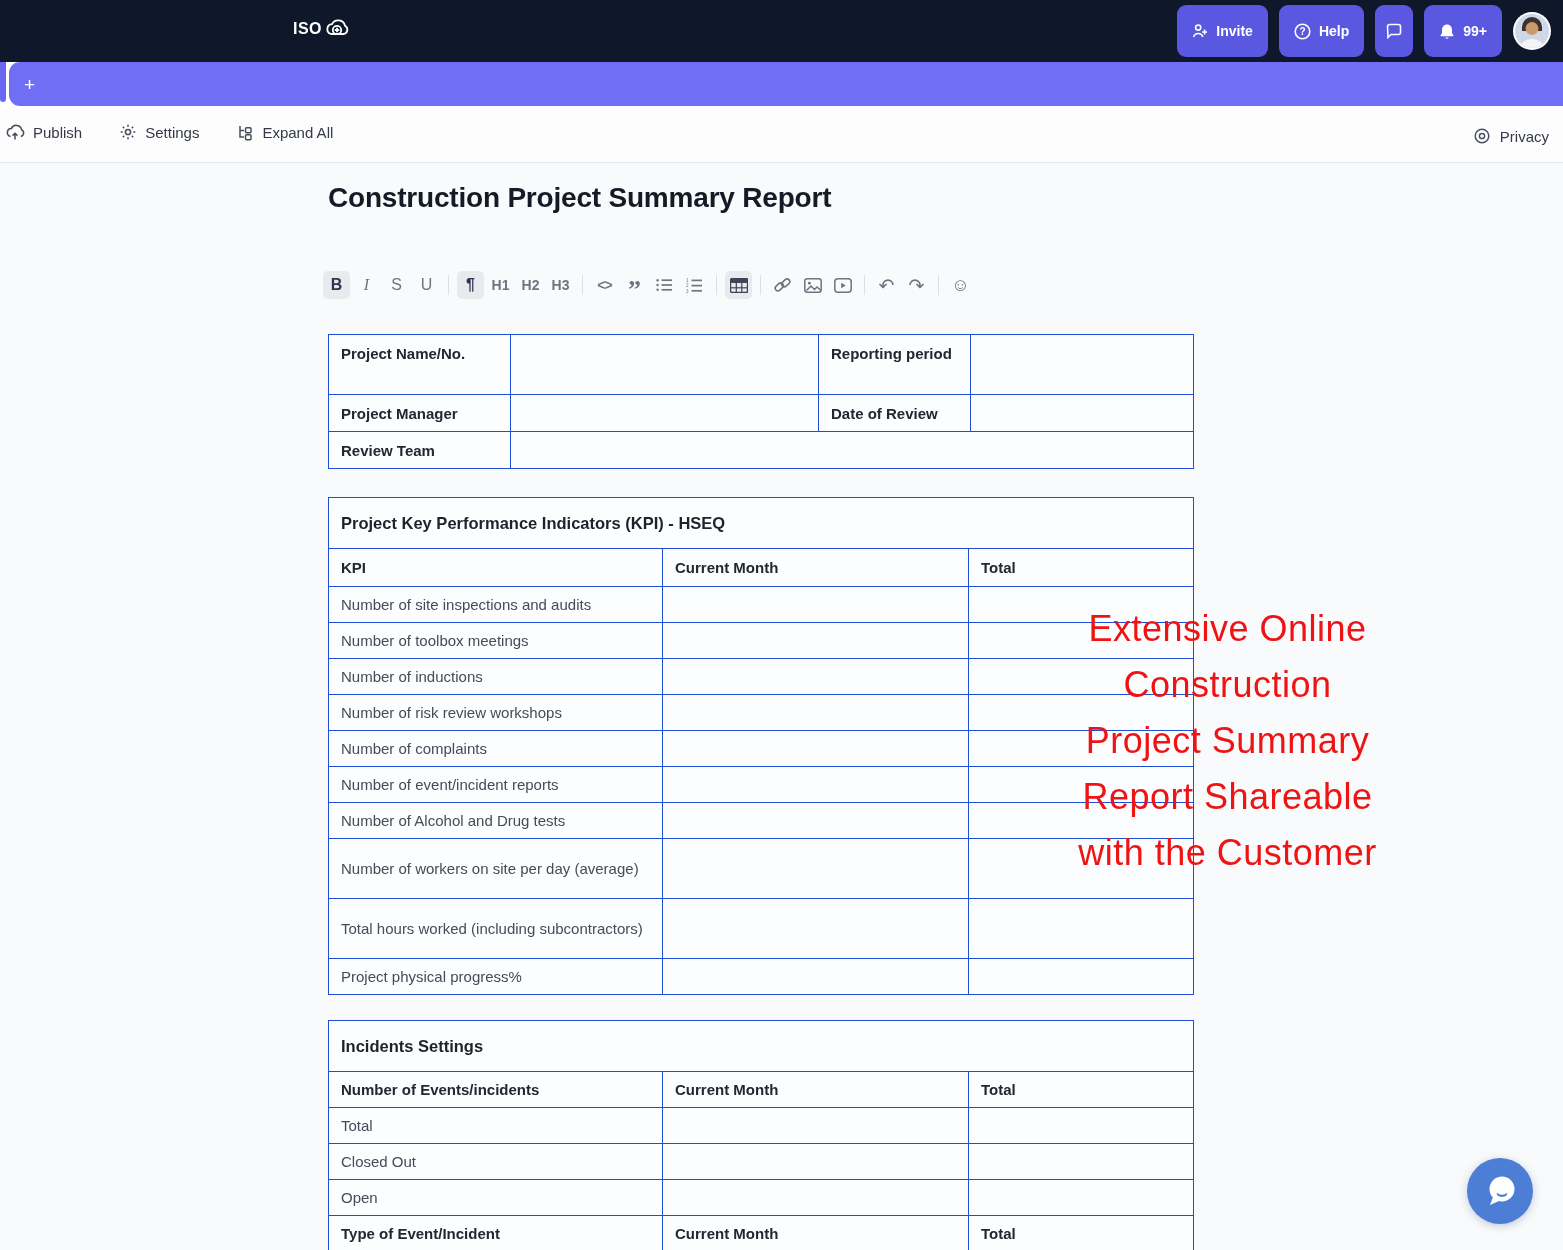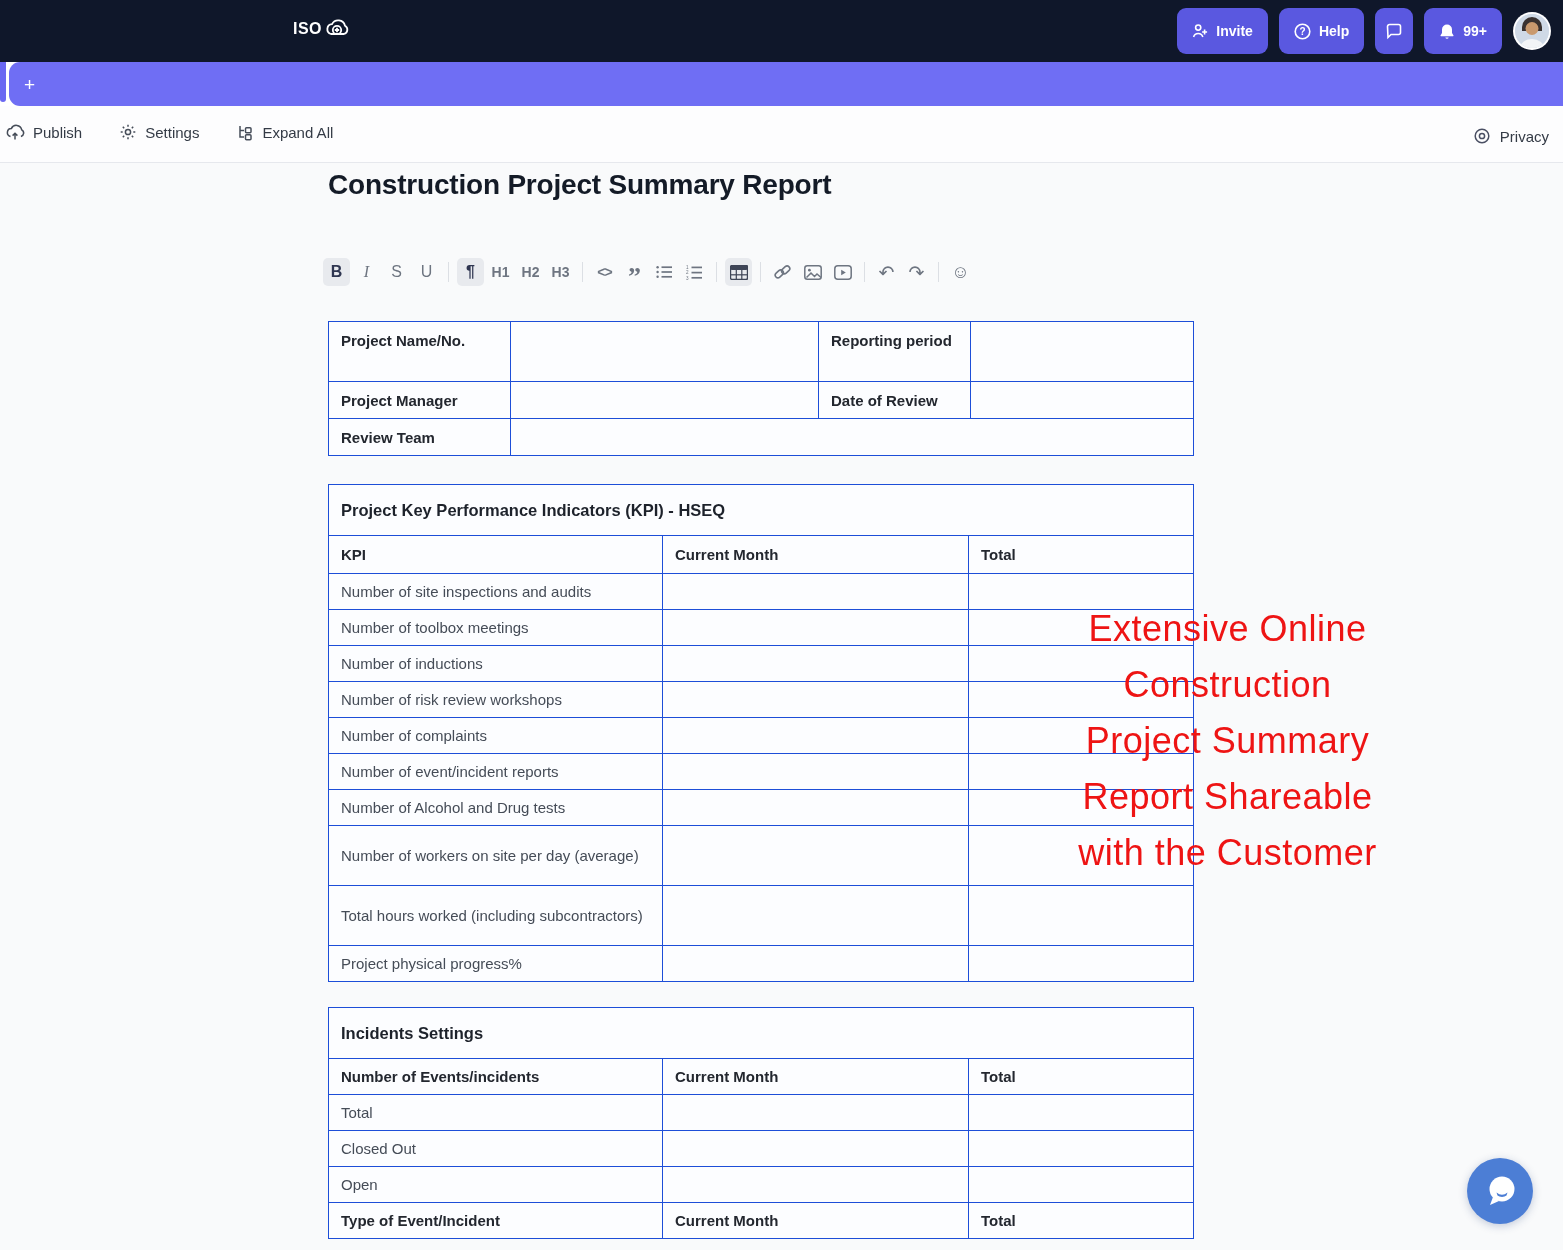--- a/index.html
+++ b/index.html
@@ -8,38 +8,38 @@
     font-family:"Liberation Sans", sans-serif;
     background:#f9fafb;
     position:relative;
     color:#454c57;
   }
   
   .topbar{ height:62px; background:#0f172a; display:flex; align-items:center; position:relative; }
   .logo{ position:absolute; left:293px; top:17px; display:flex; align-items:center; gap:1px; color:#fff; }
   .logo-text{ font-size:16px; font-weight:700; letter-spacing:.5px; }
   .topbar-right{ margin-left:auto; display:flex; align-items:center; gap:11px; padding-right:12px; }
-  .tb-btn{ background:#5a58e0; color:#fff; font-weight:700; font-size:14px; height:46px;
+  .tb-btn{ background:#5a58e0; color:#fff; font-weight:700; font-size:14px; height:52px;
            border-radius:9px; display:flex; align-items:center; gap:8px; padding:0 15px; cursor:pointer; }
   .tb-btn.square{ width:38px; padding:0; justify-content:center; }
   .avatar{ width:38px; height:38px; border-radius:50%; border:2px solid rgba(255,255,255,.95); overflow:hidden; background:#dfe7f2; }
   
   .tabrow{ height:44px; background:#ffffff; position:relative; }
   .tab-sliver{ position:absolute; left:0; top:0; width:6px; height:40px; background:#6a68f2; border-radius:0 0 5px 5px; }
   .tab-main{ position:absolute; left:9px; right:-12px; top:0; height:44px; background:#6f6ef4;
              border-radius:11px; display:flex; align-items:center; padding-left:15px; }
   .tab-plus{ color:#fff; font-size:19px; font-weight:400; cursor:pointer; line-height:1; }
   
   .menubar{ height:57px; background:#fdfdfe; border-bottom:1px solid #e6e8ed; display:flex; align-items:center;
             padding:0 14px 4px 5px; gap:37px; font-size:15px; color:#343b46; }
   .menu-item{ display:flex; gap:8px; align-items:center; cursor:pointer; }
   .menubar-right{ margin-left:auto;margin-top:8px; }
   
   .doc{ margin-left:328px; width:865px; }
-  .title{ font-size:28px; line-height:34px; font-weight:700; color:#141b27; margin-top:5px; letter-spacing:-.2px; }
+  .title{ font-size:28px; line-height:34px; font-weight:700; color:#141b27; margin-top:18px; letter-spacing:-.2px; }
   .editor{ margin-top:56px; margin-left:-5px; display:flex; align-items:center; gap:3px; color:#6e7581; }
   .echip{ min-width:27px; height:28px; display:flex; align-items:center; justify-content:center;
           border-radius:5px; padding:0 4px; font-size:16px; cursor:pointer; }
   .echip.active{ background:#e8eaee; color:#2e3550; }
   .echip.hsize{ font-size:14px; font-weight:600; }
   .echip.quote{ font-family:"Liberation Serif", serif; font-size:26px; font-weight:700; padding-top:10px; }
   .echip.arrow{ font-size:19px; }
   .esep{ width:1px; height:20px; background:#dcdfe4; margin:0 5px; flex:0 0 1px; }
   
   table{ border-collapse:collapse; background:#fcfdff; table-layout:fixed; width:865px; }

